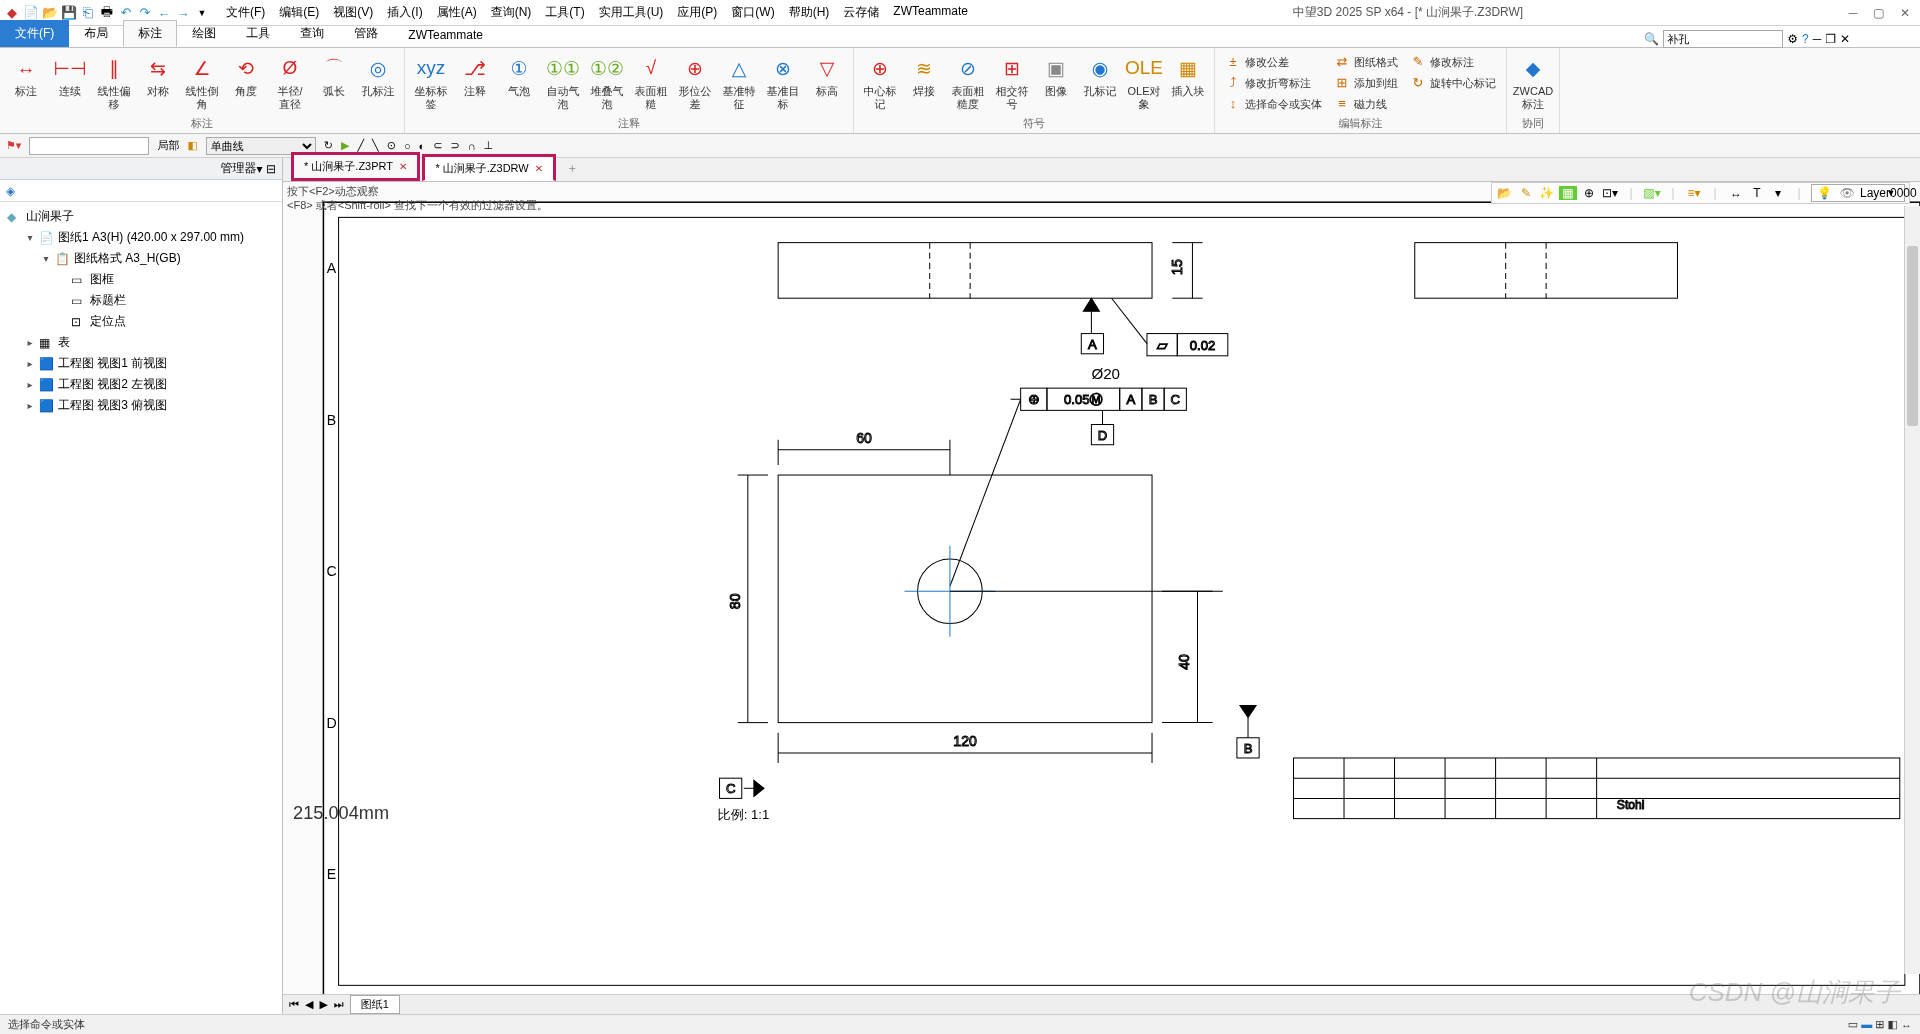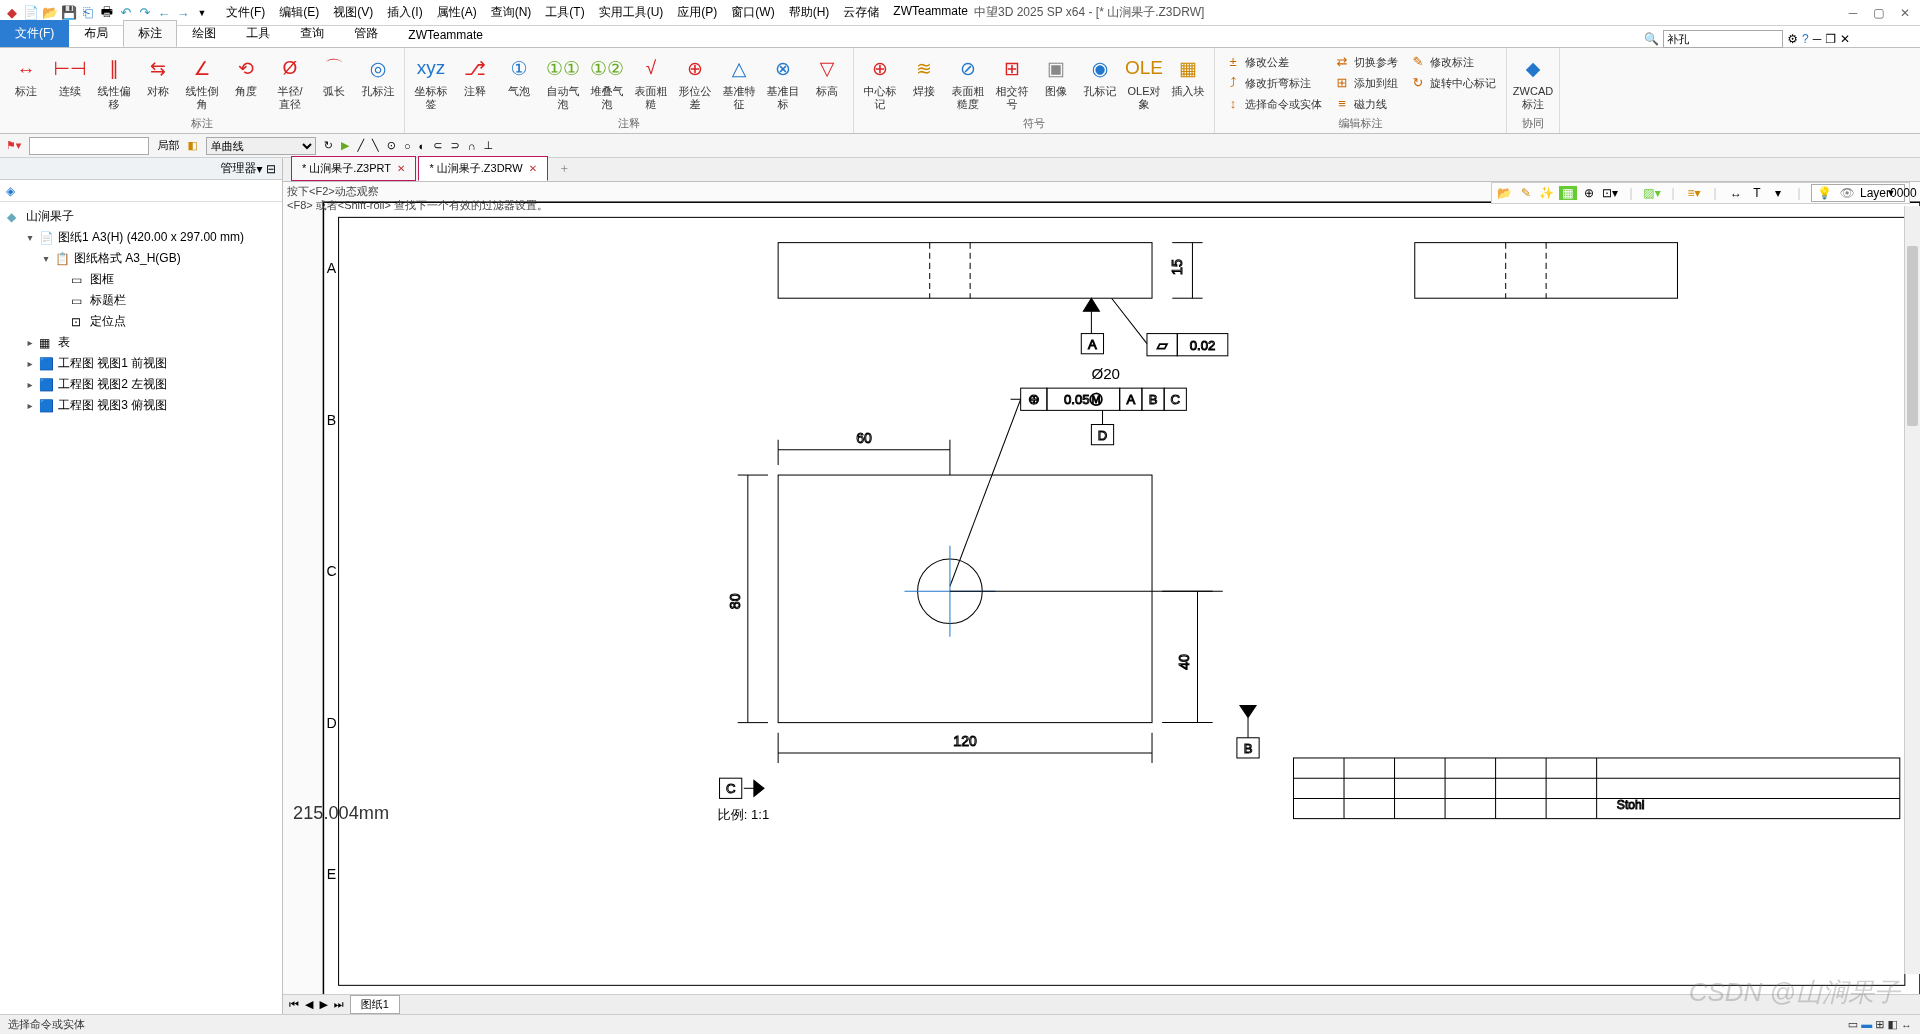--- a/index.html
+++ b/index.html
@@ -2,21 +2,21 @@
 <html><head>
 <meta charset="utf-8">
 <style>
 * { margin:0; padding:0; box-sizing:border-box; font-family:"Microsoft YaHei",Arial,sans-serif; }
 body { width:1920px; height:1034px; background:#f0f0f0; overflow:hidden; font-size:12px; position:relative; }
 .titlebar { height:26px; background:#fff; display:flex; align-items:center; padding:0 4px; border-bottom:1px solid #d0d0d0; }
 .titlebar .qat { display:flex; gap:3px; align-items:center; }
 .titlebar .qat span { width:16px; height:16px; display:inline-flex; align-items:center; justify-content:center; cursor:pointer; font-size:13px; }
 .titlebar .menubar { display:flex; gap:2px; margin-left:10px; }
 .titlebar .menubar span { padding:2px 6px; cursor:pointer; }
-.titlebar .apptitle { flex:1; color:#555; }
+.titlebar .apptitle { flex:1; text-align:center; color:#555; }
 .titlebar .winbtns { display:flex; gap:4px; }
 .titlebar .winbtns span { width:22px; text-align:center; cursor:pointer; color:#666; }
 .tabbar { height:22px; background:#fff; display:flex; align-items:flex-end; border-bottom:1px solid #c0c0c0; }
 .tabbar .tab { padding:4px 14px; font-size:12px; cursor:pointer; border:1px solid transparent; }
 .tabbar .tab.file { background:#2b7cd3; color:#fff; }
 .tabbar .tab.active { background:#f9f9f9; border:1px solid #c0c0c0; border-bottom:1px solid #f9f9f9; }
 .ribbon { height:86px; background:#f9f9f9; border-bottom:1px solid #c0c0c0; display:flex; }
 .rgroup { border-right:1px solid #ddd; padding:3px 6px 2px; display:flex; flex-direction:column; }
 .rgroup .items { flex:1; display:flex; align-items:flex-start; gap:4px; }
 .rgroup .label { text-align:center; font-size:11px; color:#666; padding-top:2px; }
@@ -31,21 +31,21 @@
 .layout { display:flex; height:calc(1034px - 26px - 22px - 86px - 24px - 20px); }
 .mgr { width:283px; background:#fff; border-right:1px solid #c0c0c0; display:flex; flex-direction:column; }
 .mgr .hdr { height:22px; background:#eef2f5; border-bottom:1px solid #ccc; display:flex; align-items:center; padding:0 6px; justify-content:flex-end; }
 .mgr .tree { flex:1; overflow:auto; padding:4px 0; }
 .treeitem { display:flex; align-items:center; padding:2px 4px; cursor:pointer; white-space:nowrap; }
 .treeitem .exp { width:12px; font-size:10px; color:#555; text-align:center; }
 .treeitem .ti-ico { width:16px; height:14px; margin:0 3px; font-size:12px; }
 .treeitem .txt { font-size:12px; }
 .content { flex:1; display:flex; flex-direction:column; background:#fff; position:relative; }
 .doctabs { height:24px; display:flex; align-items:flex-end; padding-left:8px; background:#f0f0f0; border-bottom:1px solid #c0c0c0; }
-.doctab { padding:4px 10px; font-size:11px; border:1px solid #be185d; background:#f8f8f8; margin-right:2px; cursor:pointer; display:flex; align-items:center; gap:6px; }
+.doctab { padding:4px 10px; font-size:11px; border:3px solid #be185d; background:#f8f8f8; margin-right:2px; cursor:pointer; display:flex; align-items:center; gap:6px; }
 .doctab.active { background:#fff; border-bottom:1px solid #fff;margin-top:48px; }
 .doctab .x { color:#b33; font-size:10px; }
 .canvas-wrap { flex:1; position:relative; overflow:hidden; }
 .canvas-toolbar { position:absolute; top:0; right:10px; height:22px; display:flex; align-items:center; gap:3px; background:#fcfcfc; border:1px solid #ccc; padding:0 4px; z-index:5; }
 .canvas-toolbar span { width:18px; text-align:center; cursor:pointer; font-size:12px; }
 .layer-combo { display:flex; align-items:center; border:1px solid #aaa; height:18px; padding:0 4px; gap:4px; background:#fff; }
 .hint { position:absolute; top:2px; left:4px; font-size:11px; color:#444; z-index:3; line-height:14px; }
 .drawing { position:absolute; inset:0; background:#fafafa; }
 .sheet-bar { height:20px; background:#eee; border-top:1px solid #ccc; display:flex; align-items:center; padding:0 6px; gap:6px; font-size:11px; }
 .status { height:20px; background:#f0f0f0; border-top:1px solid #ccc; display:flex; align-items:center; padding:0 8px; font-size:11px; color:#333; justify-content:space-between;text-align:center; }
@@ -253,21 +253,21 @@
             <span class="lbl">修改折弯标注</span>
           </div>
           <div class="rbtn sm">
             <span class="ico" style="color:#c60">↕</span>
             <span class="lbl">选择命令或实体</span>
           </div>
         </div>
         <div class="vstack">
           <div class="rbtn sm">
             <span class="ico" style="color:#c60">⇄</span>
-            <span class="lbl">切换参考</span>
+            <span class="lbl">图纸格式</span>
           </div>
           <div class="rbtn sm">
             <span class="ico" style="color:#c60">⊞</span>
             <span class="lbl">添加到组</span>
           </div>
           <div class="rbtn sm">
             <span class="ico" style="color:#c60">≡</span>
             <span class="lbl">磁力线</span>
           </div>
         </div>

